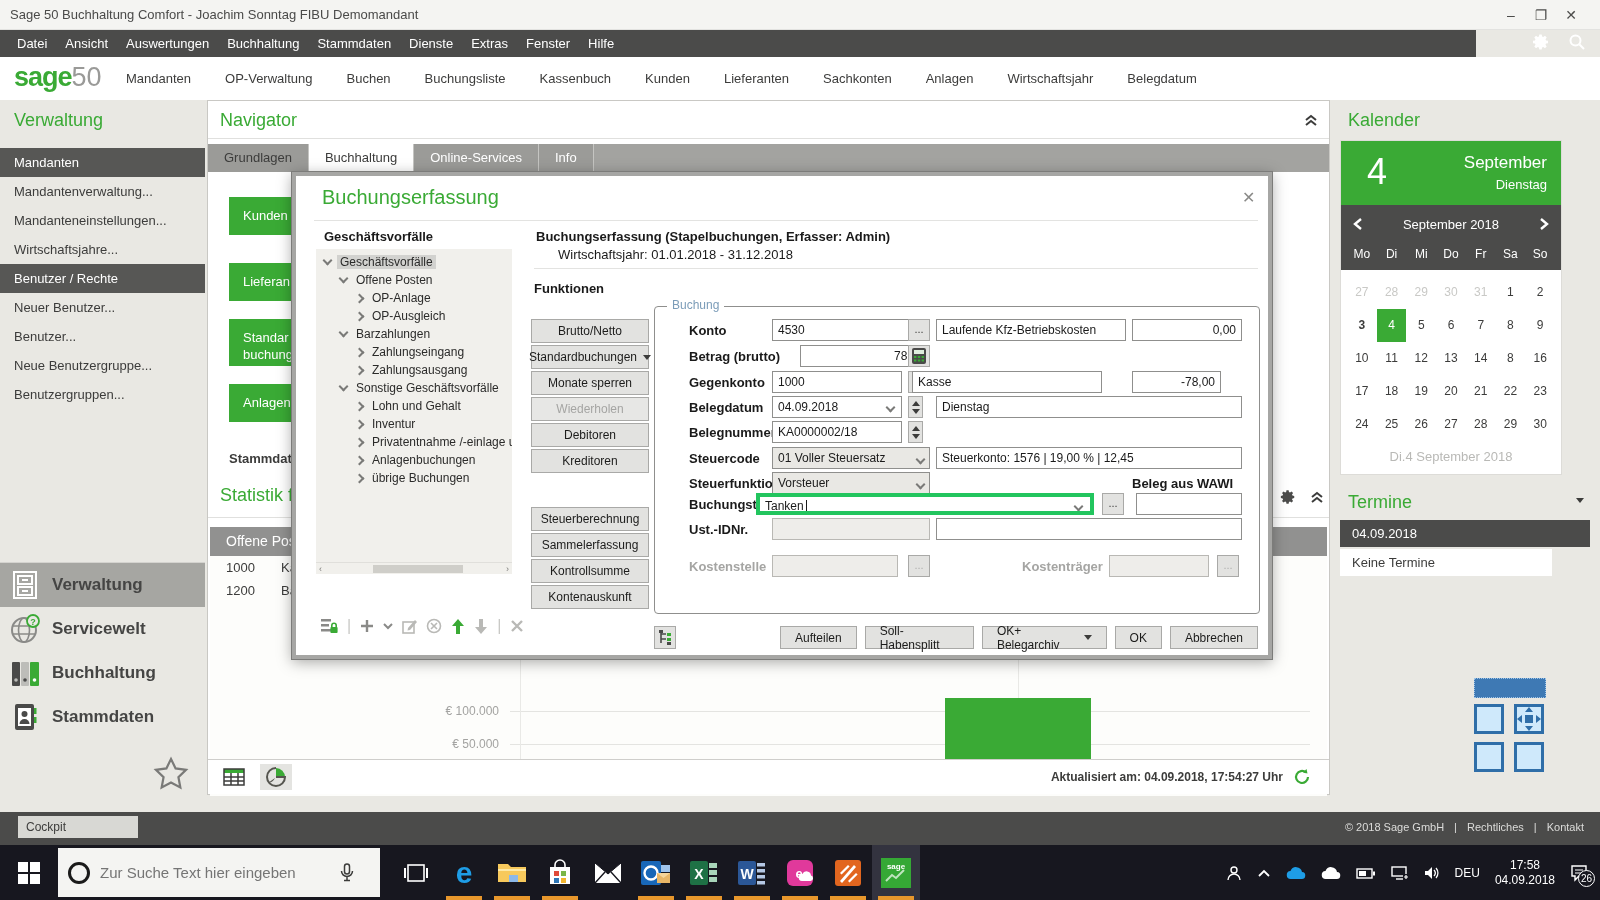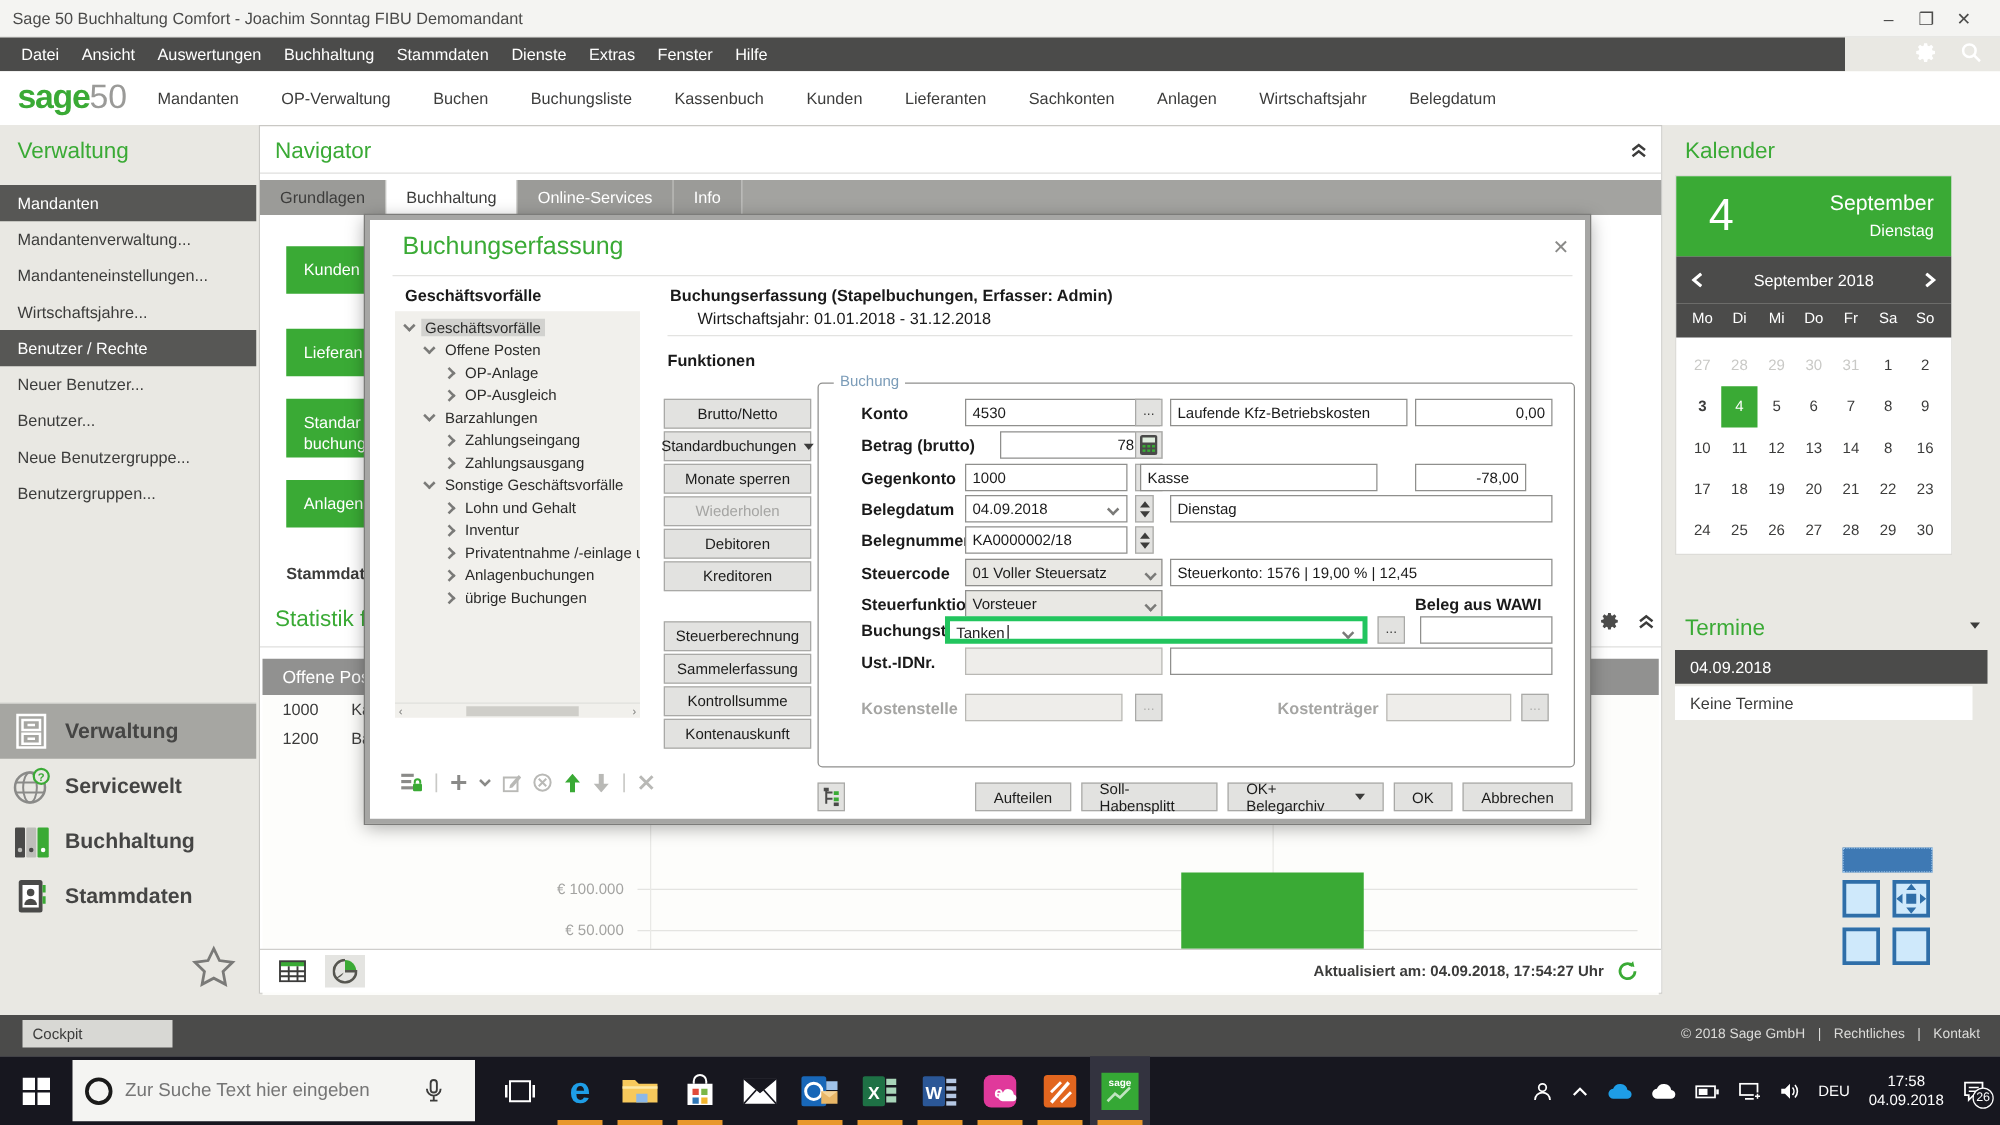--- a/index.html
+++ b/index.html
@@ -85,21 +85,21 @@
   #cal-grid { padding:6px 6px 2px 6px; }
   .cal-week { display:flex; }
   .cal-day { width:30px; height:33px; text-align:center; line-height:33px; font-size:12px; color:#3c3c3b; }
   .cal-day.m { color:#c9c9c6; }
   .cal-day.b { font-weight:700; }
   .cal-day.s { background:#3aaa35; color:#fff; }
   #cal-footer { text-align:center; font-size:13px; color:#b9b9b6; padding:6px 0 10px 0; }
   #termine-heading { left:18px; top:392px; font-size:18px; color:#3aaa35; }
   #termine-caret { left:246px; top:398px; }
   #termine-date { left:10px; top:420px; width:250px; height:27px; background:#4b4b4a; color:#fff; font-size:13px; line-height:27px; padding-left:12px; }
-  #termine-empty { left:10px; top:449px; width:238px; height:27px; background:#ffffff; color:#3c3c3b; font-size:13px; line-height:27px; padding-left:12px; }
+  #termine-empty { left:10px; top:449px; width:212px; height:27px; background:#ffffff; color:#3c3c3b; font-size:13px; line-height:27px; padding-left:12px; }
   #dock-widget { left:144px; top:578px; }
   #dock-bar { width:72px; height:20px; background:#3e79b4; border:1px dotted #9cc3e8; }
   .dock-sq { position:absolute; width:30px; height:30px; background:#cfe9fb; border:3px solid #2f6ea8; }
 
   
   #dialog { left:292px; top:172px; width:980px; height:487px; background:#ffffff; border:4px solid #a6a6a4; outline:1px solid #7c7c7a; box-shadow:0 3px 14px rgba(0,0,0,.35); z-index:10; }
   #dlg-title { left:26px; top:10px; font-size:20px; color:#3aaa35; }
   #dlg-close { left:946px; top:12px; font-size:16px; color:#8a8a88; }
   #dlg-hr1 { left:18px; top:44px; width:944px; height:1px; background:#e3e3e1; }
   #dlg-tree-heading { left:28px; top:53px; font-size:13px; font-weight:700; color:#1a1a1a; }
@@ -113,21 +113,21 @@
   .chev.right { transform:rotate(-45deg); }
   #tree-scroll { left:0px; top:313px; width:196px; height:12px; background:#f1f0ec; border-top:1px solid #e0dfdb; font-size:9px; color:#7a7a78; display:flex; align-items:center; justify-content:space-between; padding:0 3px; position:absolute; }
   #tree-thumb { width:90px; height:8px; background:#cfcec9; margin-left:8px; }
   #tree-toolbar { left:24px; top:441px; display:flex; align-items:center; gap:9px; }
   #dlg-header-bold { left:240px; top:53px; font-size:13px; font-weight:700; color:#1a1a1a; }
   #dlg-header-sub { left:262px; top:71px; font-size:13px; color:#1a1a1a; }
   #dlg-hr2 { left:238px; top:92px; width:724px; height:1px; background:#e3e3e1; }
   #dlg-funktionen { left:238px; top:105px; font-size:13px; font-weight:700; color:#1a1a1a; }
   #fn-buttons { left:235px; top:143px; width:118px; }
   .fn-btn { width:118px; height:24px; margin-bottom:2px; background:#e2e2e0; border:1px solid #a9a9a7; font-size:12px; color:#1c1c1b; display:flex; align-items:center; justify-content:center; gap:6px; }
-  .fn-btn.gap { margin-top:24px; }
+  .fn-btn.gap { margin-top:34px; }
   .fn-btn.disabled { color:#a5a5a3; background:#e7e7e5; }
   .caret-down { width:0; height:0; border-left:4px solid transparent; border-right:4px solid transparent; border-top:5px solid #3c3c3b; }
   #groupbox { left:358px; top:130px; width:606px; height:308px; border:1px solid #8f8f8d; border-radius:4px; }
   #group-label { left:371px; top:122px; background:#ffffff; padding:0 5px; font-size:12px; color:#7b9cb8; }
   .frow-label { position:absolute; left:393px; font-size:13px; font-weight:700; color:#1a1a1a; }
   .frow-label.dis { color:#a5a5a3; }
   .tbox { position:absolute; height:22px; border:1px solid #8f8f8d; background:#ffffff; font-size:12px; color:#1a1a1a; padding:0 5px; line-height:20px; overflow:hidden; white-space:nowrap; }
   .tbox.right { text-align:right; }
   .tbox.dis { background:#eeedea; border-color:#b9b8b4; }
   .browse { position:absolute; width:22px; height:22px; background:#e2e2e0; border:1px solid #a9a9a7; font-size:11px; color:#3c3c3b; text-align:center; line-height:18px; }
@@ -453,20 +453,21 @@
         <div class="cal-week">
           <div class="cal-day">24</div>
           <div class="cal-day">25</div>
           <div class="cal-day">26</div>
           <div class="cal-day">27</div>
           <div class="cal-day">28</div>
           <div class="cal-day">29</div>
           <div class="cal-day">30</div>
         </div>
       </div>
+    <div id="cal-footer">Di.4 September 2018</div>
   </div>
   <div id="termine-heading" class="abs">Termine</div>
   <div id="termine-caret" class="abs caret-down"></div>
   <div id="termine-date" class="abs">04.09.2018</div>
   <div id="termine-empty" class="abs">Keine Termine</div>
   <div id="dock-widget" class="abs">
     <div id="dock-bar"></div>
     <div class="dock-sq" style="left:0; top:26px;"></div>
     <div class="dock-sq" style="left:40px; top:26px;">
       <svg width="24" height="24" viewBox="0 0 24 24" style="margin:0">

